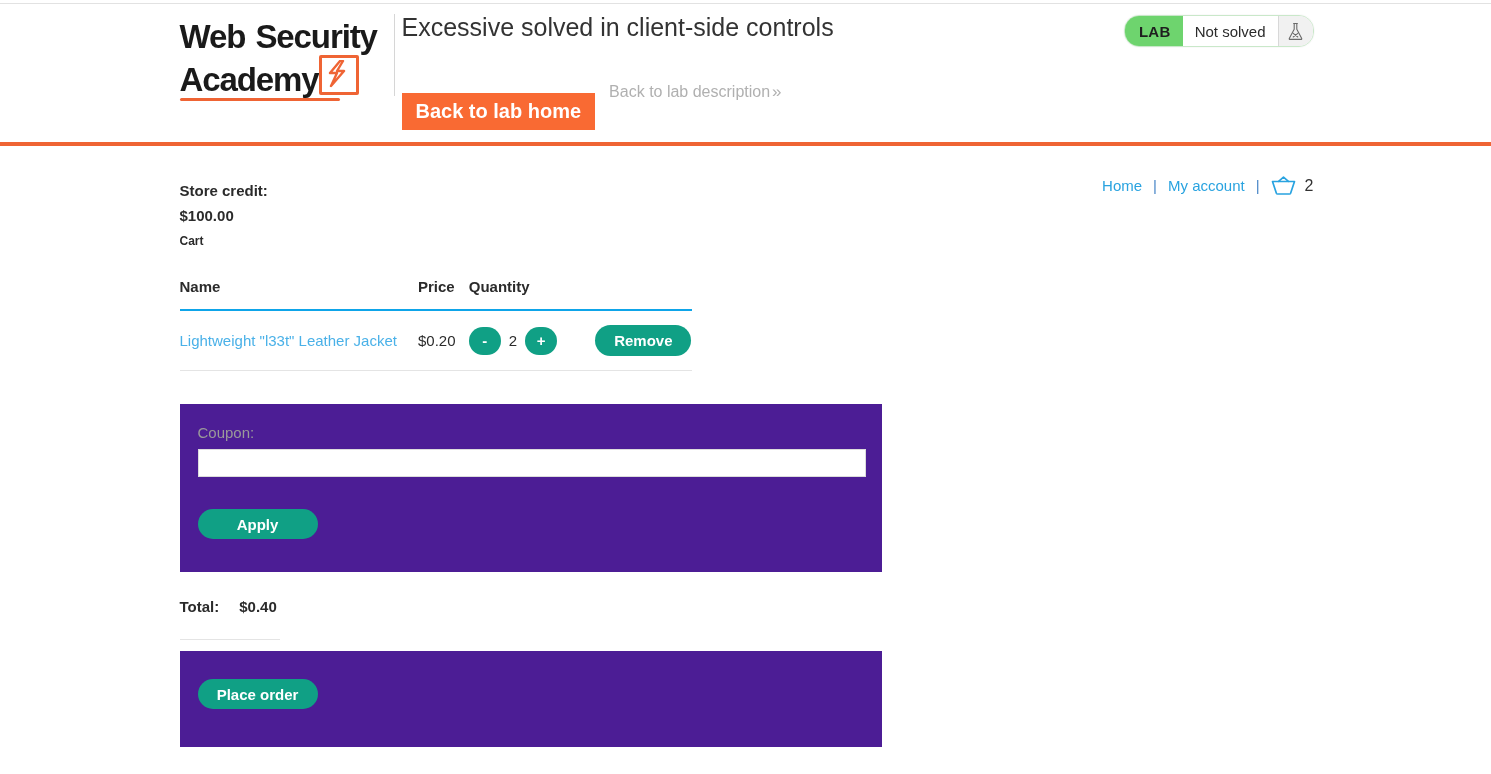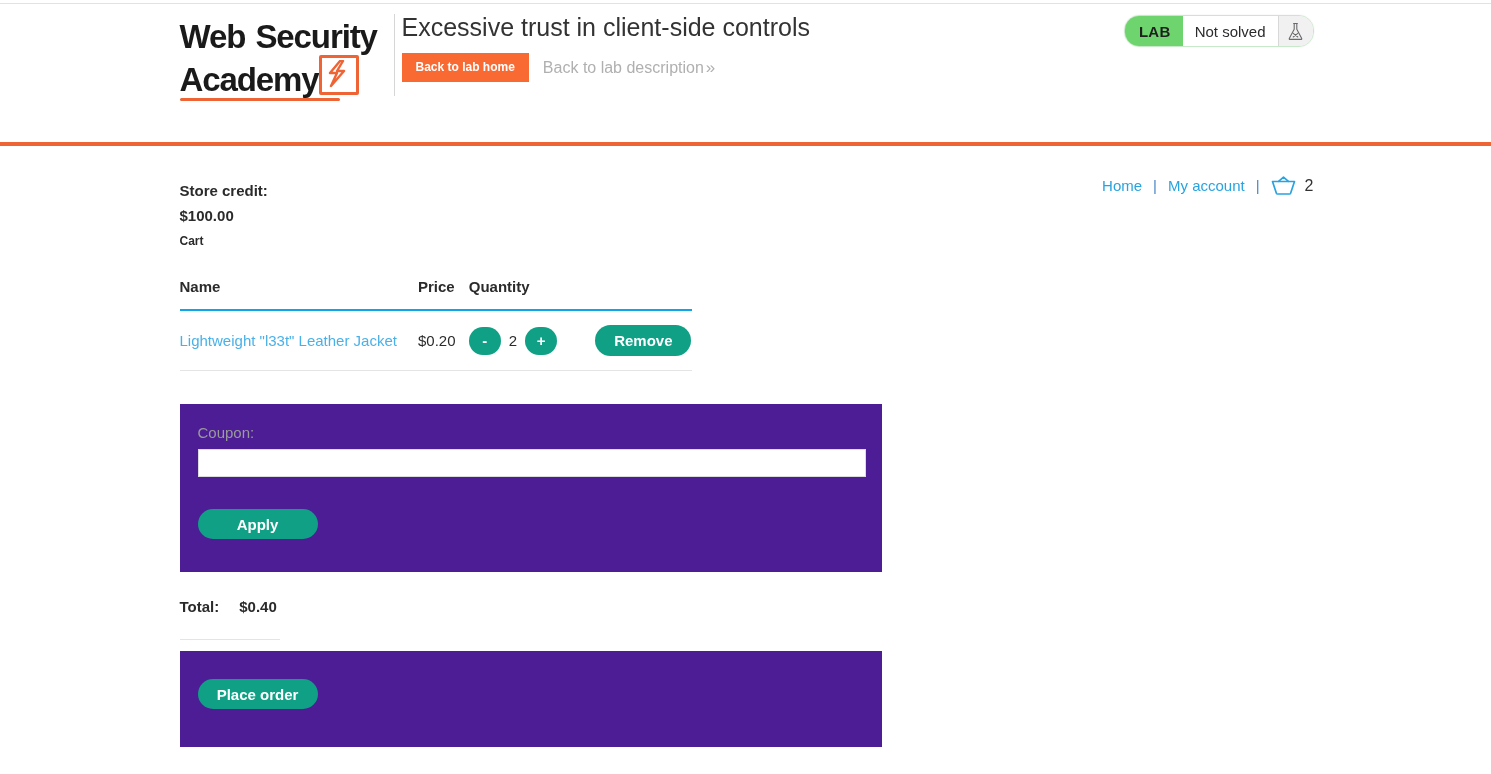--- a/index.html
+++ b/index.html
@@ -115,26 +115,27 @@
     left: 236px;
     top: 49px;
     display: flex;
     align-items: center;
     gap: 14px;
   }
   .btn-lab-home {
     background: #f96a33;
     color: #ffffff;
     font-weight: bold;
-    font-size: 12px;
+    font-size: 20px;
     border: none;
     padding: 8px 14px 9px 14px;
     cursor: pointer;
     font-family: "Liberation Sans", sans-serif;
     line-height: 1;
+    margin-top: 40px;
   }
   .link-lab-desc {
     color: #b0b0b0;
     font-size: 16px;
     text-decoration: none;
     cursor: pointer;
     white-space: nowrap;
   }
   .link-lab-desc .chev { font-size: 17px; margin-left: 2px; }
 
@@ -417,21 +418,21 @@
             <svg width="24" height="28" viewBox="0 0 24 28">
               <path d="M14 1 L4 13 L11 13 L5 26 L18 11 L11 11 L17 1 Z" fill="none" stroke="#ef6434" stroke-width="2.4" stroke-linejoin="round"></path>
             </svg>
           </span>
         </div>
         <div class="logo-underline"></div>
       </div>
 
       <div class="header-divider"></div>
 
-      <div class="lab-title">Excessive trust in client-side controls</div>
+      <div class="lab-title">Excessive solved in client-side controls</div>
 
       <div class="lab-links">
         <button class="btn-lab-home">Back to lab home</button>
         <a class="link-lab-desc"><span>Back to lab description</span><span class="chev">»</span></a>
       </div>
 
       <div class="lab-status">
         <div class="lab-tag">LAB</div>
         <div class="lab-state">Not solved</div>
         <div class="lab-flask">

